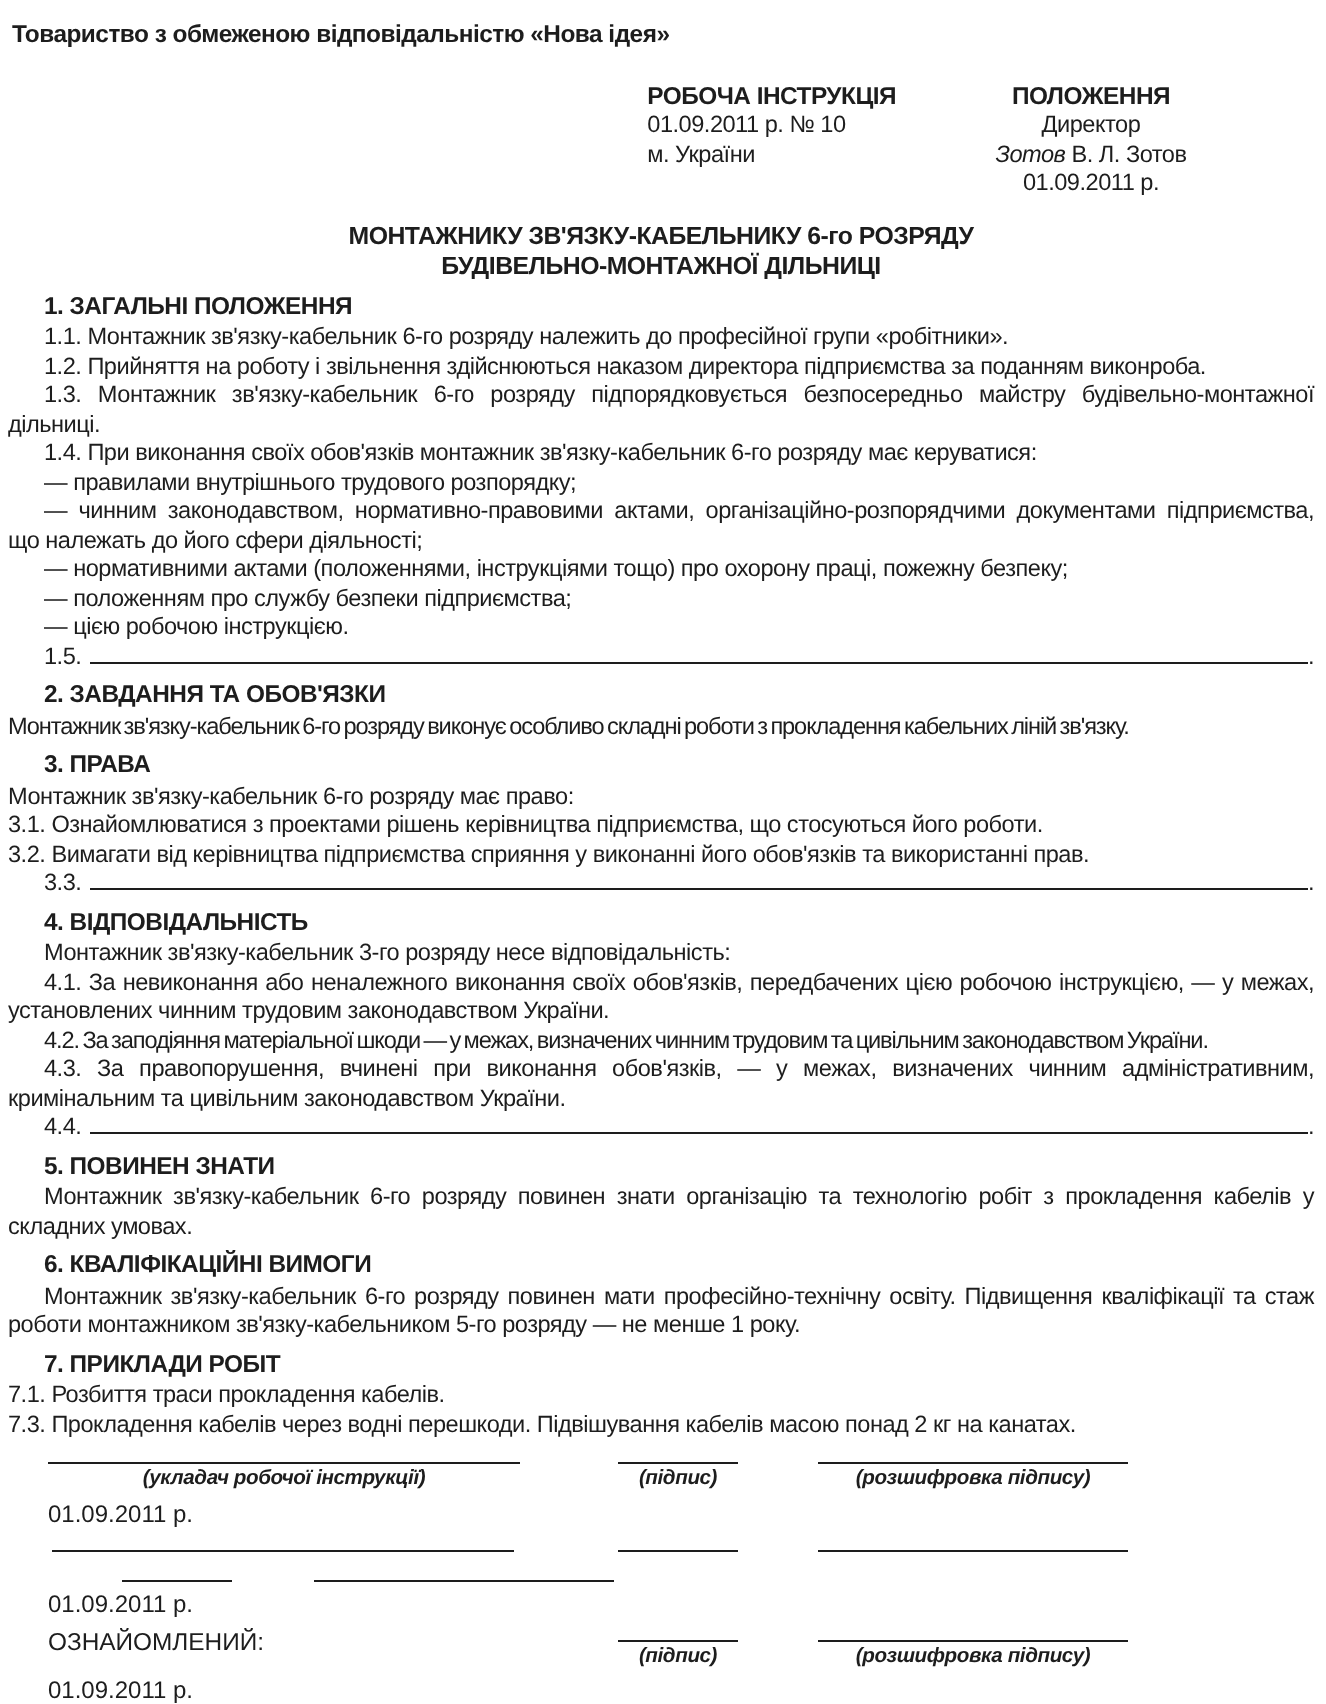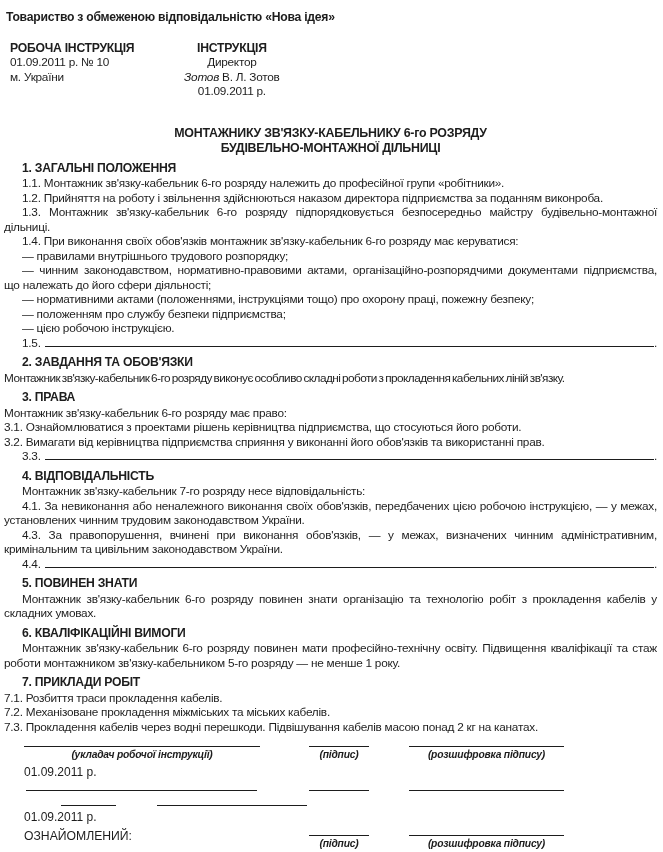--- a/index.html
+++ b/index.html
@@ -7,28 +7,28 @@
   body {
     width: 663px; height: 852px; overflow: hidden;
     background: #ffffff; color: #1d1d1d;
     font-family: "Liberation Sans", "DejaVu Sans", sans-serif;
     font-size: 11.8px; line-height: 14.5px; letter-spacing: -0.25px;
   }
   .page { padding: 8px 6px 0 4px; }
 
   .company { font-weight: 700; font-size: 12.2px; margin: 2px 0 8px 2px; }
 
-  .hdr { display: flex; justify-content: flex-start; margin-top: 16px; }
+  .hdr { display: flex; justify-content: flex-end; margin-top: 16px; }
   .hdr-left { margin-left: 6px; }
   .doc-type { font-weight: 700; font-size: 12.2px; }
   .hdr-right { text-align: center; margin-right: 14px; min-width: 195px; }
   .approve { font-weight: 700; font-size: 12.2px; }
   .sig-it { font-style: italic; }
 
-  .title { text-align: center; font-weight: 700; font-size: 12.4px; line-height: 15px; margin-top: 27px; }
+  .title { text-align: center; font-weight: 700; font-size: 12.4px; line-height: 15px; margin-top: 12px; }
 
   .sec-h { font-weight: 700; font-size: 12.2px; margin: 5px 0 1px 0; text-indent: 18px; }
   .para { text-align: justify; }
   .ind { text-indent: 18px; }
   .nw { white-space: nowrap; text-align: left; }
   .tight { letter-spacing: -0.55px; word-spacing: -1px; }
 
   .blank { display: flex; align-items: baseline; text-align: left; }
   .blank .num { flex: none; margin-left: 18px; }
   .blank .bl-line { flex: 1 1 auto; border-bottom: 1.5px solid #1d1d1d; height: 10px; margin-left: 4px; }
@@ -67,21 +67,21 @@
 
   <div class="company">Товариство з обмеженою відповідальністю «Нова ідея»</div>
 
   <div class="hdr">
     <div class="hdr-left">
       <div class="doc-type">РОБОЧА ІНСТРУКЦІЯ</div>
       <div>01.09.2011 р. № 10</div>
       <div>м. України</div>
     </div>
     <div class="hdr-right">
-      <div class="approve">ІНСТРУКЦІЯ</div>
+      <div class="approve">ПОЛОЖЕННЯ</div>
       <div>Директор</div>
       <div><span class="sig-it">Зотов</span> <span>В. Л. Зотов</span></div>
       <div>01.09.2011 р.</div>
     </div>
   </div>
 
   <div class="title">
     <div>МОНТАЖНИКУ ЗВ'ЯЗКУ-КАБЕЛЬНИКУ 6-го РОЗРЯДУ</div>
     <div>БУДІВЕЛЬНО-МОНТАЖНОЇ ДІЛЬНИЦІ</div>
   </div>
@@ -116,22 +116,23 @@
     <div class="para nw">3.2. Вимагати від керівництва підприємства сприяння у виконанні його обов'язків та використанні прав.</div>
     <div class="para blank">
       <span class="num">3.3.</span>
       <span class="bl-line"></span>
       <span class="tail">.</span>
     </div>
   </div>
 
   <div>
     <div class="sec-h">4. ВІДПОВІДАЛЬНІСТЬ</div>
-    <div class="para ind nw">Монтажник зв'язку-кабельник 7-го розряду несе відповідальність:</div>
+    <div class="para ind nw">Монтажник зв'язку-кабельник 3-го розряду несе відповідальність:</div>
     <div class="para ind">4.1. За невиконання або неналежного виконання своїх обов'язків, передбачених цією робочою інструкцією, — у межах, установлених чинним трудовим законодавством України.</div>
+    <div class="para ind nw tight">4.2. За заподіяння матеріальної шкоди — у межах, визначених чинним трудовим та цивільним законодавством України.</div>
     <div class="para ind">4.3. За правопорушення, вчинені при виконання обов'язків, — у межах, визначених чинним адміністративним, кримінальним та цивільним законодавством України.</div>
     <div class="para blank">
       <span class="num">4.4.</span>
       <span class="bl-line"></span>
       <span class="tail">.</span>
     </div>
   </div>
 
   <div>
     <div class="sec-h">5. ПОВИНЕН ЗНАТИ</div>
@@ -139,21 +140,20 @@
   </div>
 
   <div>
     <div class="sec-h">6. КВАЛІФІКАЦІЙНІ ВИМОГИ</div>
     <div class="para ind">Монтажник зв'язку-кабельник 6-го розряду повинен мати професійно-технічну освіту. Підвищення кваліфікації та стаж роботи монтажником зв'язку-кабельником 5-го розряду — не менше 1 року.</div>
   </div>
 
   <div>
     <div class="sec-h">7. ПРИКЛАДИ РОБІТ</div>
     <div class="para nw">7.1. Розбиття траси прокладення кабелів.</div>
-    <div class="para nw">7.2. Механізоване прокладення міжміських та міських кабелів.</div>
     <div class="para nw">7.3. Прокладення кабелів через водні перешкоди. Підвішування кабелів масою понад 2 кг на канатах.</div>
   </div>
 
   <div class="sigs">
     <div class="ln a1"></div>
     <div class="ln a2"></div>
     <div class="ln a3"></div>
     <div class="lbl la1">(укладач робочої інструкції)</div>
     <div class="lbl la2">(підпис)</div>
     <div class="lbl la3">(розшифровка підпису)</div>

